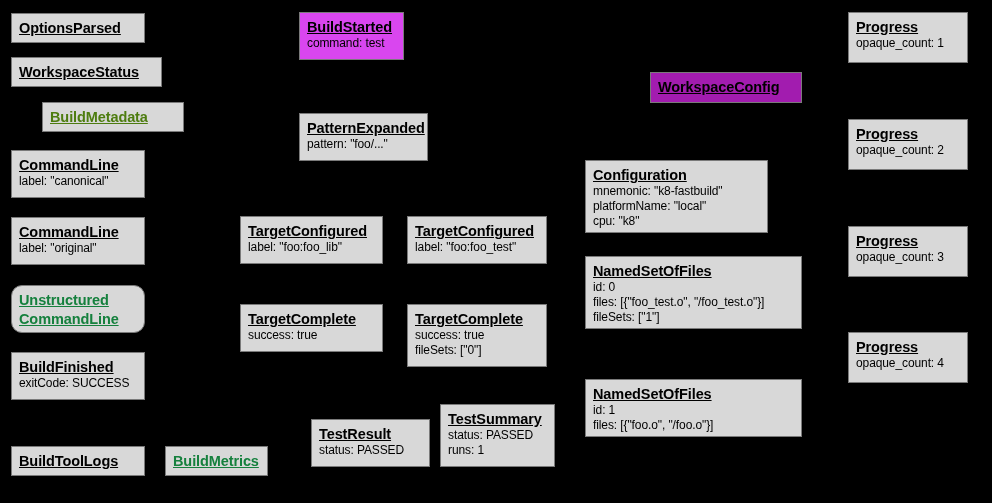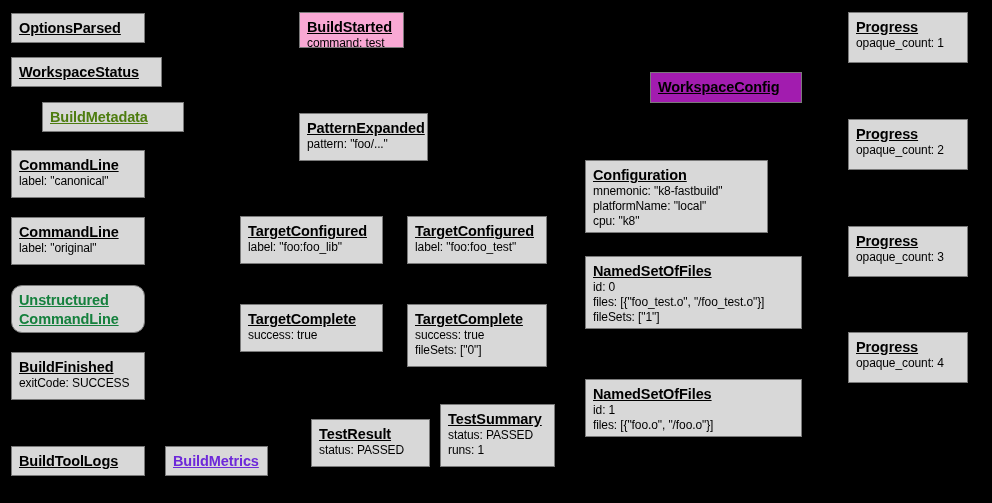--- a/index.html
+++ b/index.html
@@ -75,24 +75,24 @@
       <span class="node-title two-line">Unstructured
 CommandLine</span>
     </div>
     <div class="node" style="left: 11px; top: 352px; width: 134px; height: 48px; background: rgb(216, 216, 216); border-color: rgb(122, 122, 122); color: rgb(0, 0, 0);">
       <span class="node-title">BuildFinished</span>
       <span class="node-field">exitCode: SUCCESS</span>
     </div>
     <div class="node" style="left: 11px; top: 446px; width: 134px; height: 30px; background: rgb(216, 216, 216); border-color: rgb(122, 122, 122); color: rgb(0, 0, 0);">
       <span class="node-title">BuildToolLogs</span>
     </div>
-    <div class="node" style="left: 165px; top: 446px; width: 103px; height: 30px; background: rgb(216, 216, 216); border-color: rgb(122, 122, 122); color: #6d28d9;">
+    <div class="node" style="left: 165px; top: 446px; width: 103px; height: 30px; background: rgb(216, 216, 216); border-color: rgb(122, 122, 122); color: #15803d;">
       <span class="node-title">BuildMetrics</span>
     </div>
-    <div class="node" style="left: 299px; top: 12px; width: 105px; height: 36px; background: #f9a8d4; border-color: rgb(122, 122, 122); color: rgb(0, 0, 0);">
+    <div class="node" style="left: 299px; top: 12px; width: 105px; height: 48px; background: #d946ef; border-color: rgb(122, 122, 122); color: rgb(0, 0, 0);">
       <span class="node-title">BuildStarted</span>
       <span class="node-field">command: test</span>
     </div>
     <div class="node" style="left: 299px; top: 113px; width: 129px; height: 48px; background: rgb(216, 216, 216); border-color: rgb(122, 122, 122); color: rgb(0, 0, 0);">
       <span class="node-title">PatternExpanded</span>
       <span class="node-field">pattern: "foo/..."</span>
     </div>
     <div class="node" style="left: 240px; top: 216px; width: 143px; height: 48px; background: rgb(216, 216, 216); border-color: rgb(122, 122, 122); color: rgb(0, 0, 0);">
       <span class="node-title">TargetConfigured</span>
       <span class="node-field">label: "foo:foo_lib"</span>

